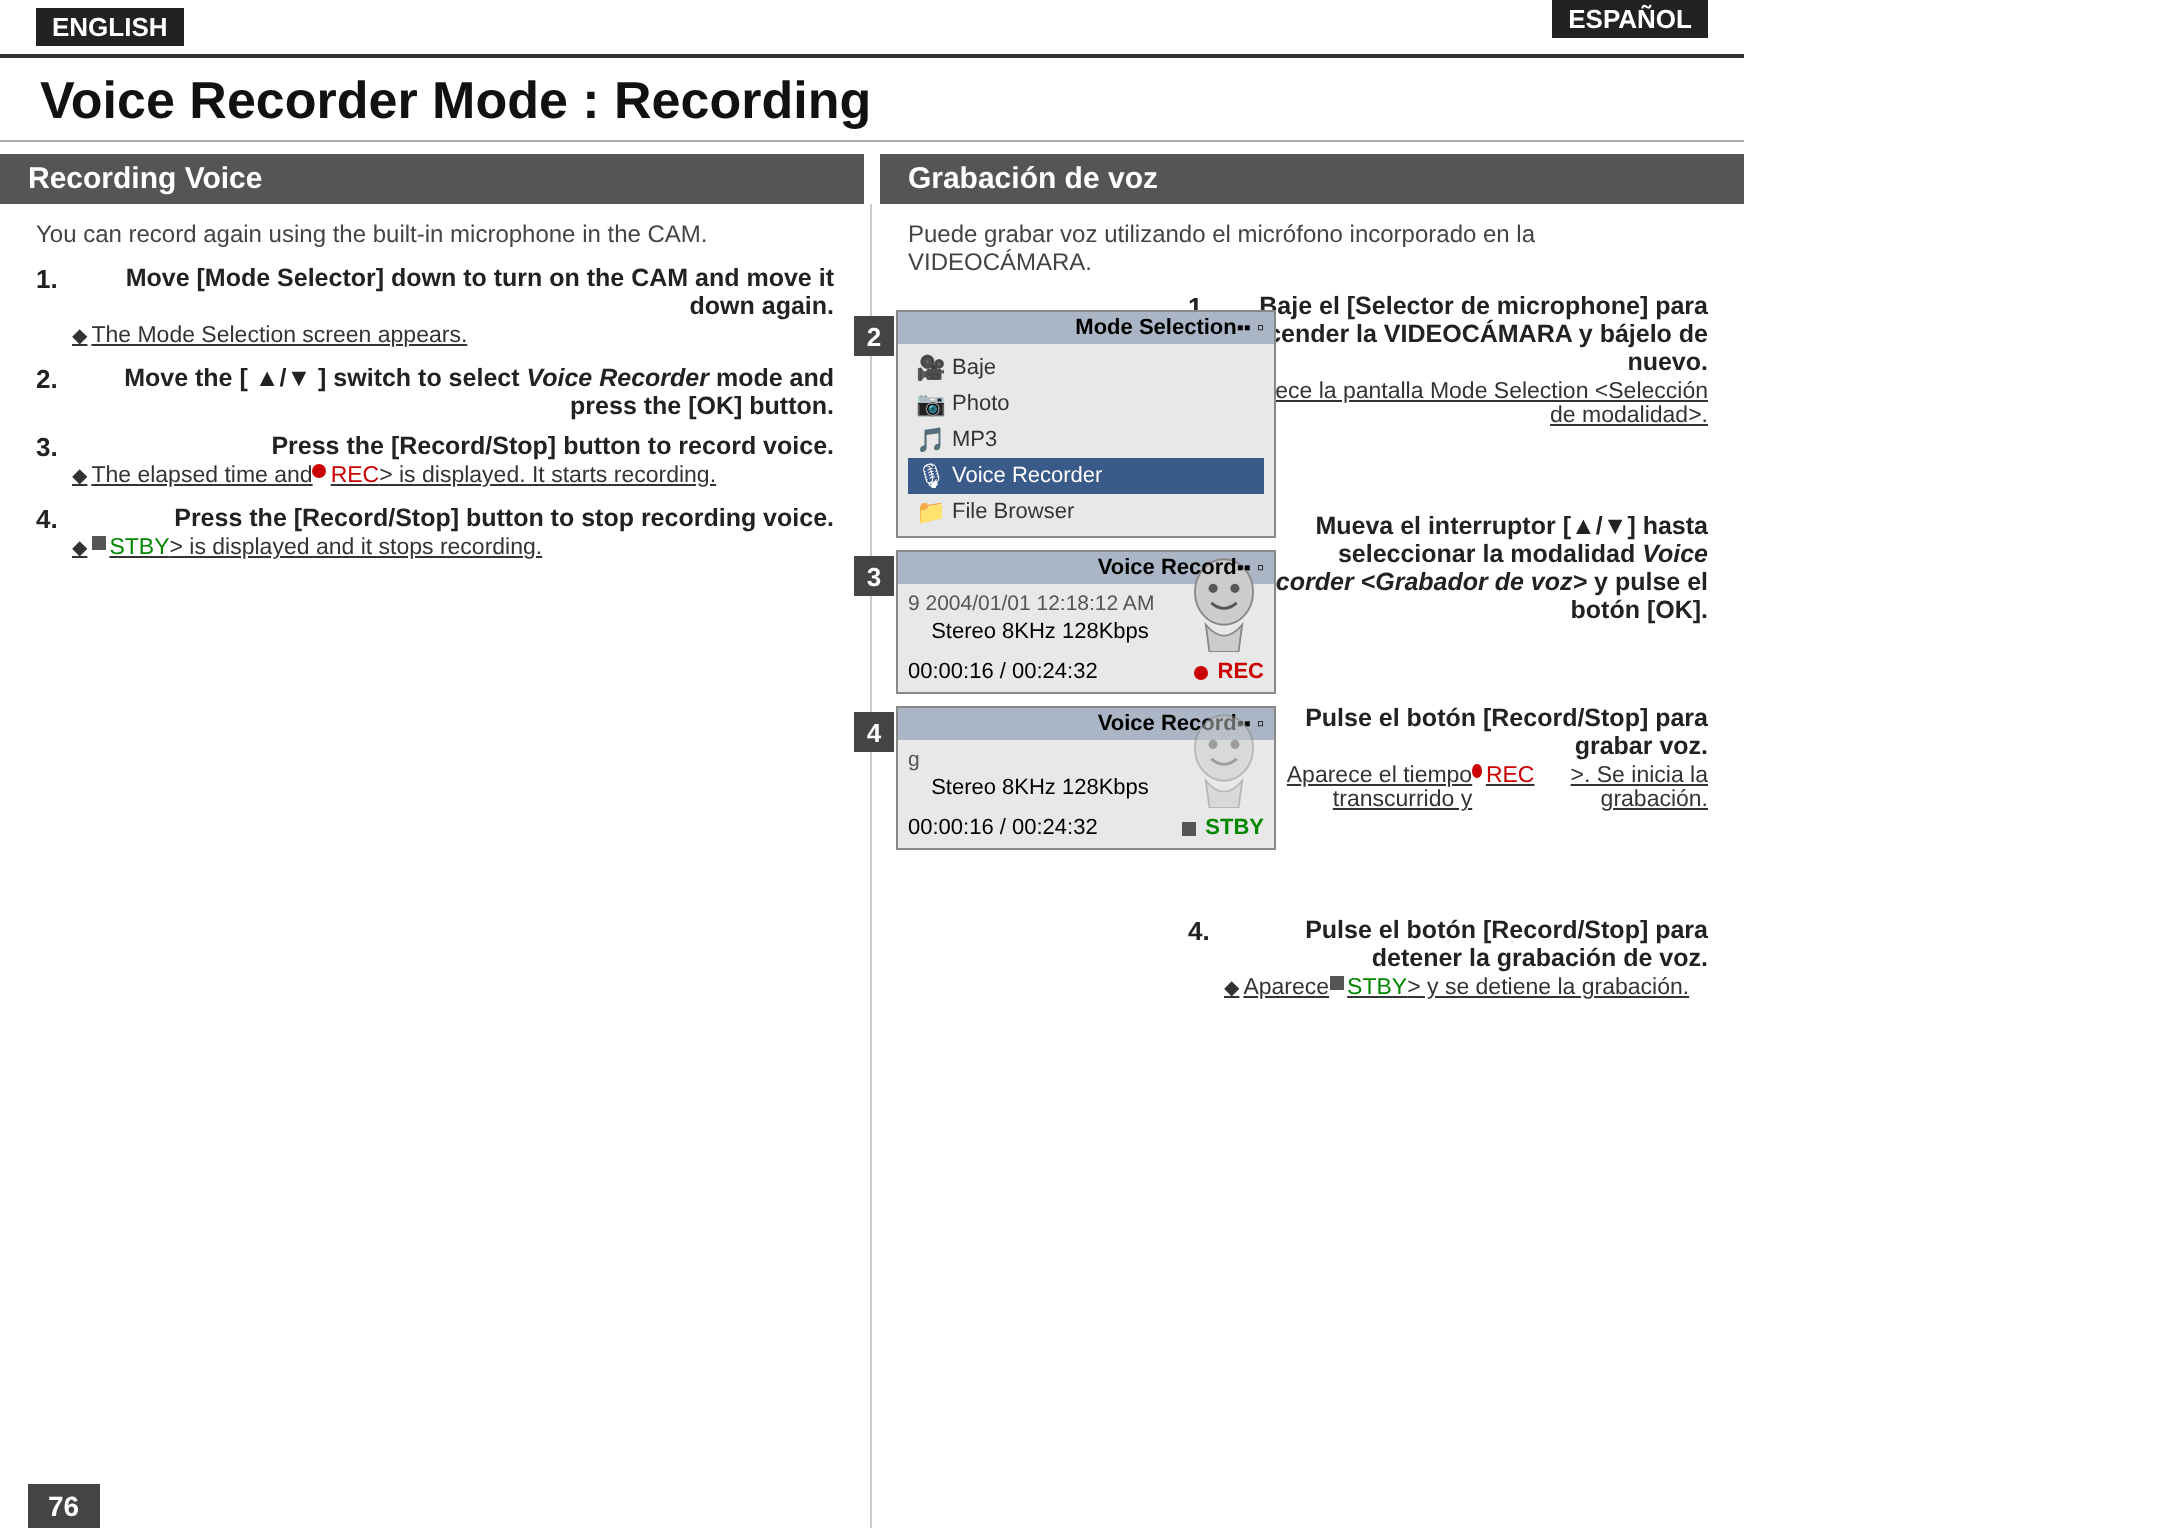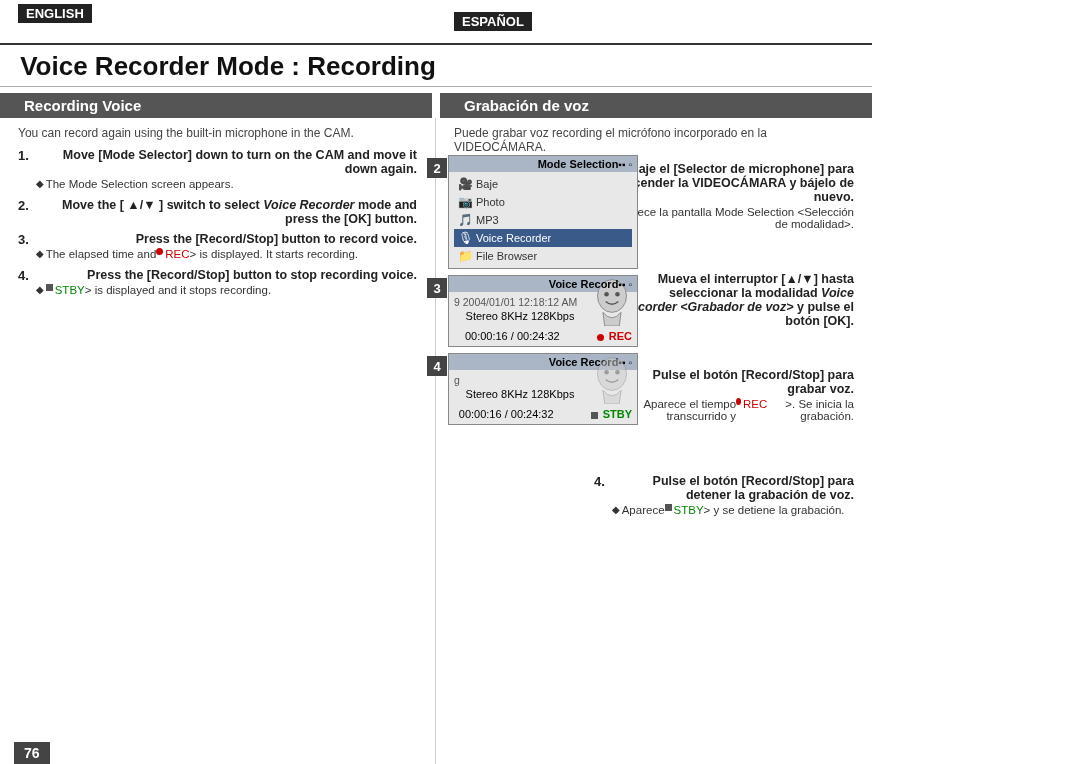--- a/index.html
+++ b/index.html
@@ -24,43 +24,42 @@
       display: flex;
       width: 100%;
       border-bottom: 2px solid #333;
     }
     .lang-left {
       width: 50%;
       padding: 4px 18px;
     }
     .lang-right {
       width: 50%;
-      padding: 12px 18px;
-      text-align: left;
+      padding: 0 18px;
+      text-align: right;
     }
     .lang-badge {
       display: inline-block;
       background: #222;
       color: #fff;
       font-weight: bold;
       font-size: 13px;
       padding: 2px 8px;
     }
 
     
     .title-row {
       display: flex;
       width: 100%;
       border-bottom: 1px solid #aaa;
       padding: 6px 0 4px 0;
     }
     .title-left {
       width: 50%;
       padding-left: 20px;
-      text-align: center;
     }
     .title-right {
       width: 50%;
       padding-left: 18px;
     }
     .main-title {
       font-size: 26px;
       font-weight: bold;
       color: #111;
     }
@@ -70,21 +69,21 @@
       display: flex;
       width: 100%;
       margin-top: 6px;
     }
     .section-header {
       width: 50%;
       background: #555;
       color: #fff;
       font-weight: bold;
       font-size: 15px;
-      padding: 4px 24px;
+      padding: 4px 14px;
     }
     .section-header.right {
       margin-left: 0;
     }
     .section-header-gap {
       width: 8px;
     }
 
     
     .content-row {
@@ -132,20 +131,21 @@
       font-size: 12.5px;
     }
     .step-content i {
       font-style: italic;
     }
     .bullet-note {
       display: flex;
       margin: 2px 0 2px 0px;
       font-size: 11.5px;
       color: #333;
+      text-decoration: underline;
     }
     .bullet-note::before {
       content: '◆ ';
       font-size: 10px;
       margin-right: 2px;
       flex-shrink: 0;
     }
 
     
     .screens-col {
@@ -225,21 +225,21 @@
       color: #555;
       margin-bottom: 2px;
     }
     .vr-quality {
       font-size: 11px;
       margin-bottom: 2px;
       text-align: center;
     }
     .vr-timer-row {
       display: flex;
-      justify-content: flex-end;
+      justify-content: space-between;
       align-items: center;
       margin-top: 4px;
       font-size: 11px;
       gap: 37px;
     }
     .vr-rec {
       color: #cc0000;
       font-weight: bold;
     }
     .vr-stby {
@@ -350,21 +350,21 @@
       <div class="step-block">
         <span class="step-num">4.</span>
         <div class="step-content">
           <b>Press the [Record/Stop] button to stop recording voice.</b>
           <div class="bullet-note"><span class="stby-sq"></span><span class="stby-text">STBY</span>&gt; is displayed and it stops recording.</div>
         </div>
       </div>
     </div>
 
     <div class="col-right">
-      <p class="intro-text">Puede grabar voz recording el micrófono incorporado en la VIDEOCÁMARA.</p>
+      <p class="intro-text">Puede grabar voz utilizando el micrófono incorporado en la VIDEOCÁMARA.</p>
 
       <div style="margin-top: 4px;">
 
         <div class="step-block" style="margin-left: 140px;">
           <span class="step-num">1.</span>
           <div class="step-content">
             <b>Baje el [Selector de microphone] para encender la VIDEOCÁMARA y bájelo de nuevo.</b>
             <div class="bullet-note">arece la pantalla Mode Selection &lt;Selección de modalidad&gt;.</div>
           </div>
         </div>

